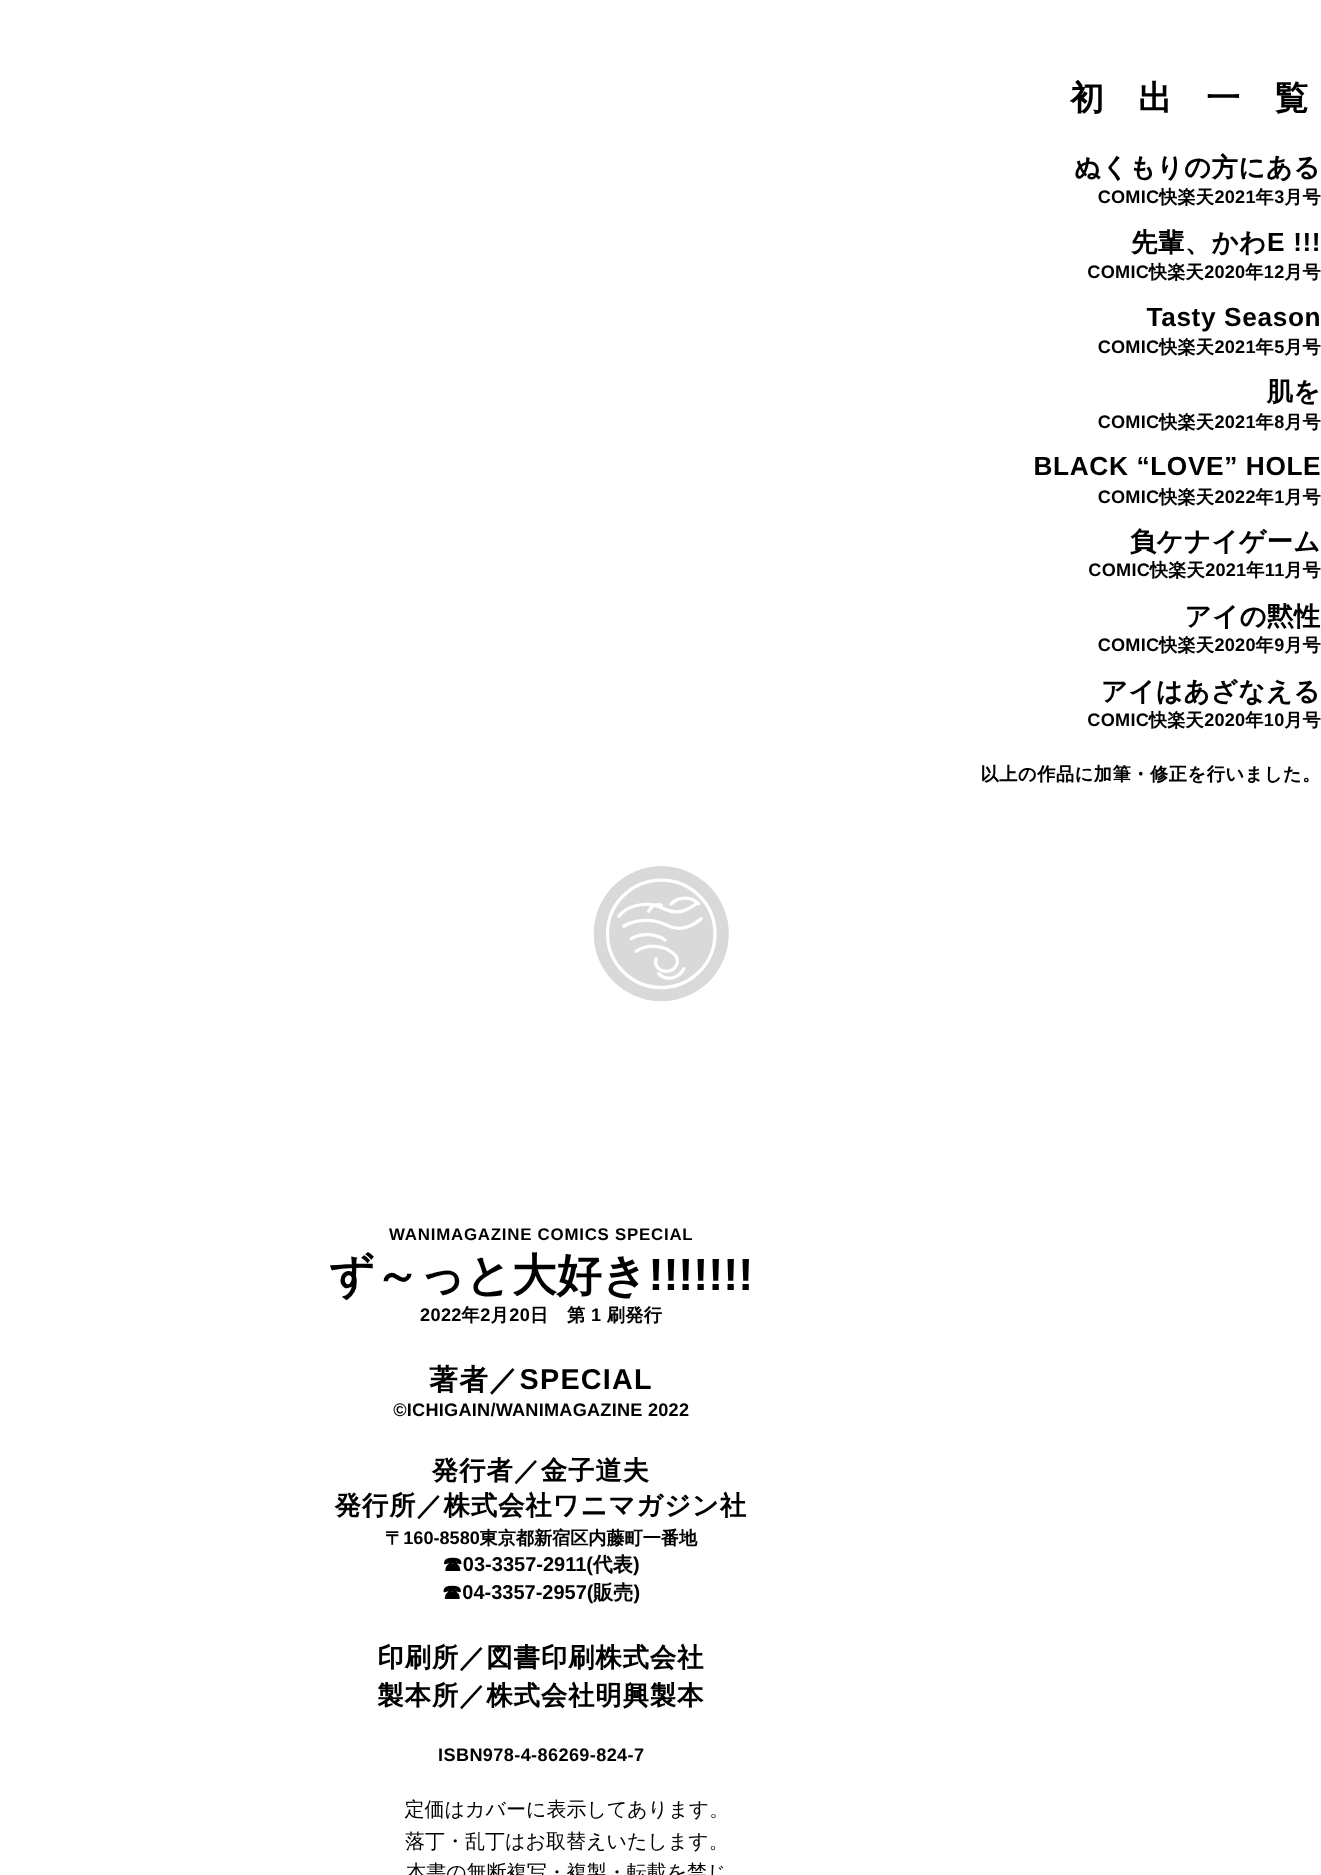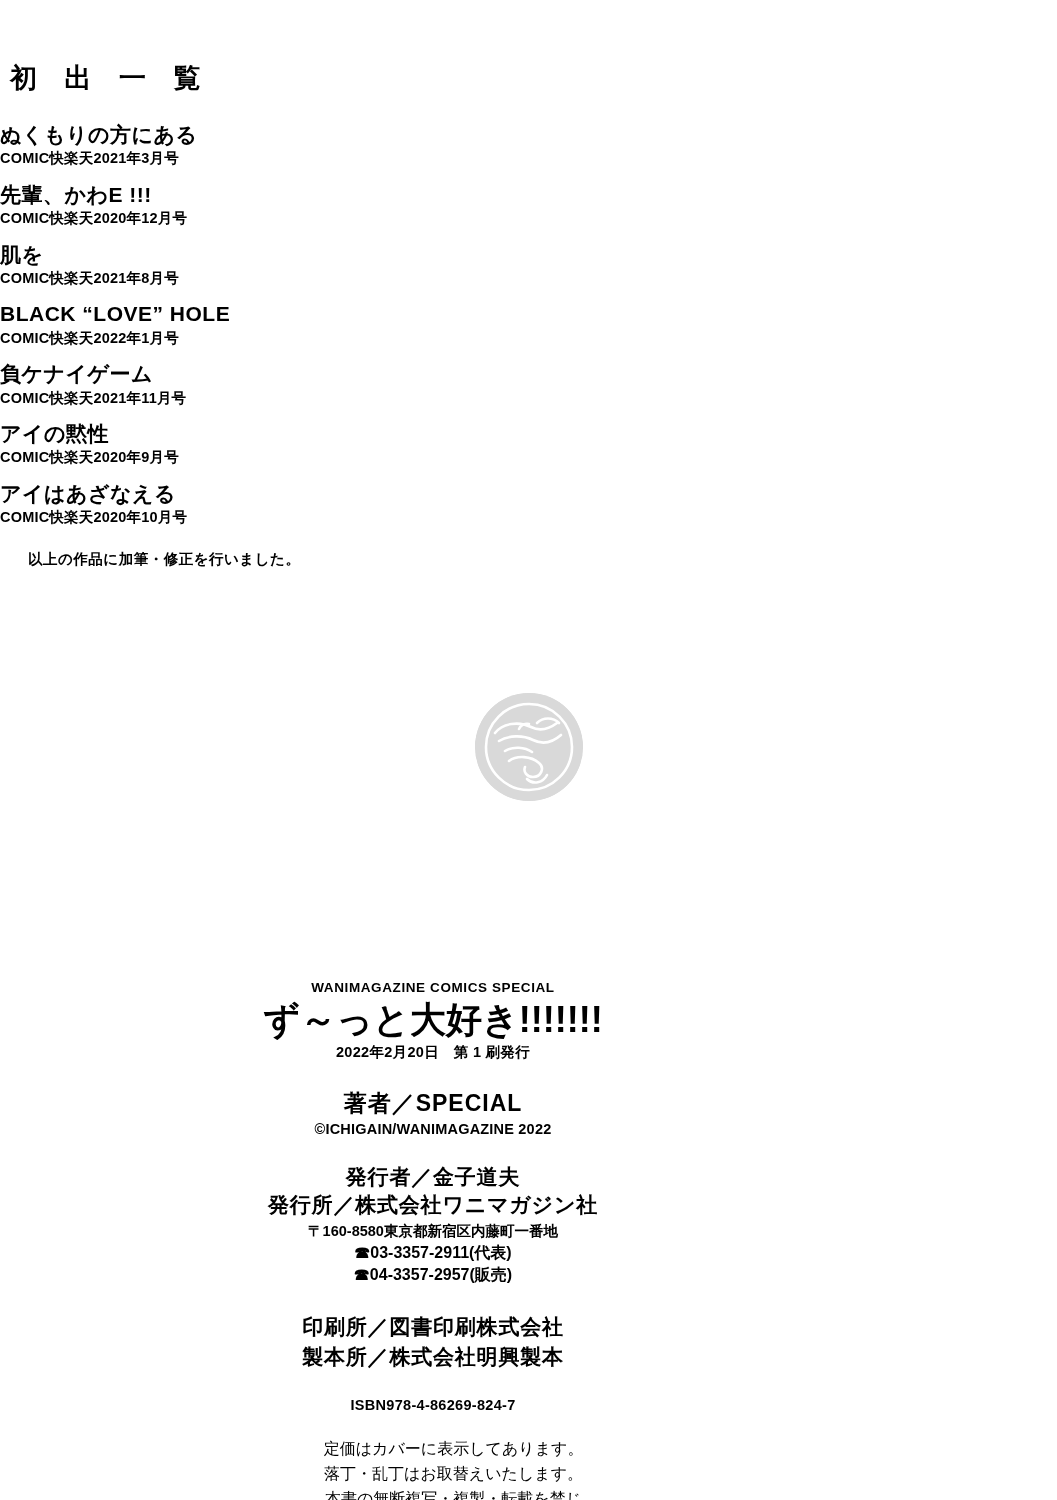--- a/index.html
+++ b/index.html
@@ -21,21 +21,21 @@
     width: 1057px;
     height: 1500px;
   }
 
   
   .firstpub {
     position: absolute;
     top: 60px;
     left: 0;
     width: 1057px;
-    text-align: left;
+    text-align: right;
   }
   .firstpub-heading {
     font-size: 27px;
     font-weight: bold;
     letter-spacing: 10px;
     text-indent: 10px;
     margin-bottom: 26px;
   }
   .pub-entry {
     margin-bottom: 13px;
@@ -177,20 +177,24 @@
   <section class="firstpub">
     <div class="firstpub-heading">初 出 一 覧</div>
 
     <div class="pub-entry">
       <div class="pub-title">ぬくもりの方にある</div>
       <div class="pub-source">COMIC快楽天2021年3月号</div>
     </div>
     <div class="pub-entry">
       <div class="pub-title">先輩、かわE !!!</div>
       <div class="pub-source">COMIC快楽天2020年12月号</div>
+    </div>
+    <div class="pub-entry">
+      <div class="pub-title">Tasty Season</div>
+      <div class="pub-source">COMIC快楽天2021年5月号</div>
     </div>
     <div class="pub-entry">
       <div class="pub-title">肌を</div>
       <div class="pub-source">COMIC快楽天2021年8月号</div>
     </div>
     <div class="pub-entry">
       <div class="pub-title">BLACK “LOVE” HOLE</div>
       <div class="pub-source">COMIC快楽天2022年1月号</div>
     </div>
     <div class="pub-entry">

